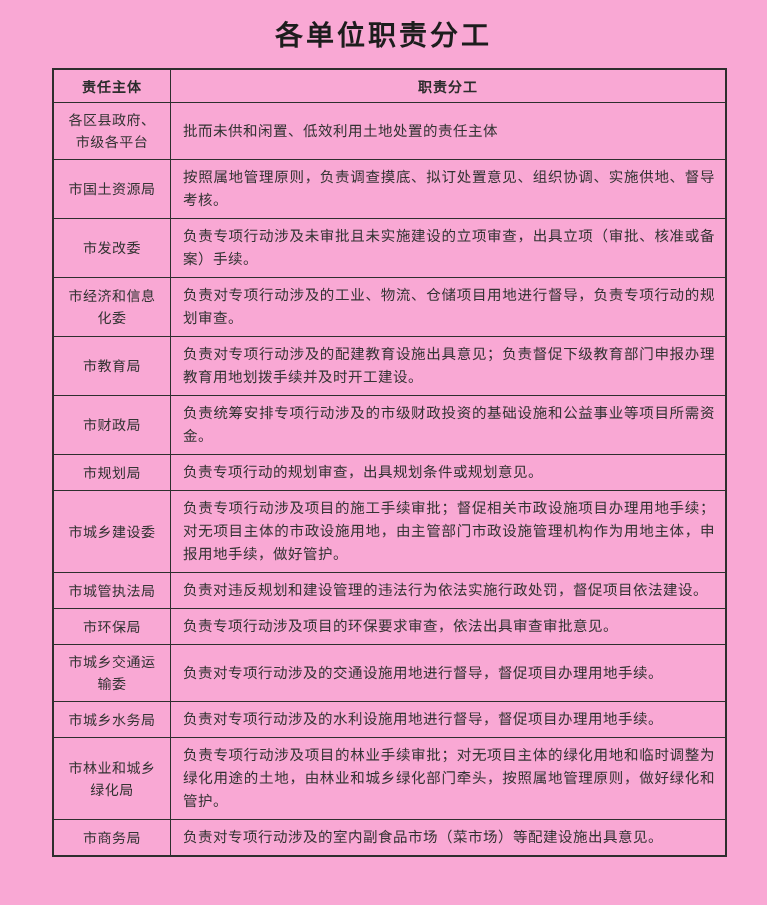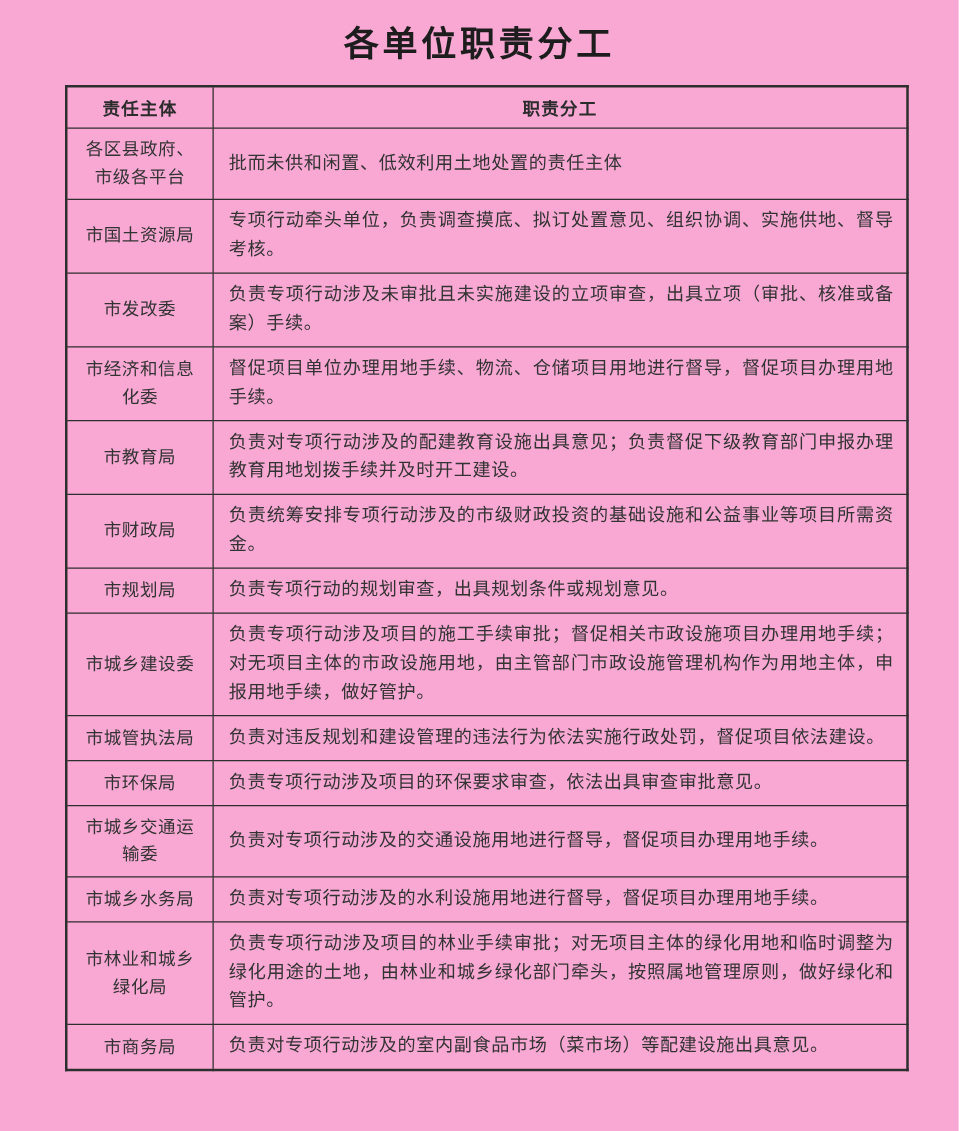--- a/index.html
+++ b/index.html
@@ -78,29 +78,29 @@
         <th class="duty-col">职责分工</th>
       </tr>
     </thead>
     <tbody id="duty-table-body">
         <tr>
     <td class="entity-cell">各区县政府、市级各平台</td>
     <td class="duty-cell">批而未供和闲置、低效利用土地处置的责任主体</td>
   </tr>
         <tr>
     <td class="entity-cell">市国土资源局</td>
-    <td class="duty-cell">专项行动牵头单位，负责调查摸底、拟订处置意见、组织协调、实施供地、督导考核。</td>
+    <td class="duty-cell">按照属地管理原则，负责调查摸底、拟订处置意见、组织协调、实施供地、督导考核。</td>
   </tr>
         <tr>
     <td class="entity-cell">市发改委</td>
     <td class="duty-cell">负责专项行动涉及未审批且未实施建设的立项审查，出具立项（审批、核准或备案）手续。</td>
   </tr>
         <tr>
     <td class="entity-cell">市经济和信息化委</td>
-    <td class="duty-cell">督促项目单位办理用地手续、物流、仓储项目用地进行督导，督促项目办理用地手续。</td>
+    <td class="duty-cell">负责对专项行动涉及的工业、物流、仓储项目用地进行督导，负责专项行动的规划审查。</td>
   </tr>
         <tr>
     <td class="entity-cell">市教育局</td>
     <td class="duty-cell">负责对专项行动涉及的配建教育设施出具意见；负责督促下级教育部门申报办理教育用地划拨手续并及时开工建设。</td>
   </tr>
         <tr>
     <td class="entity-cell">市财政局</td>
     <td class="duty-cell">负责统筹安排专项行动涉及的市级财政投资的基础设施和公益事业等项目所需资金。</td>
   </tr>
         <tr>

